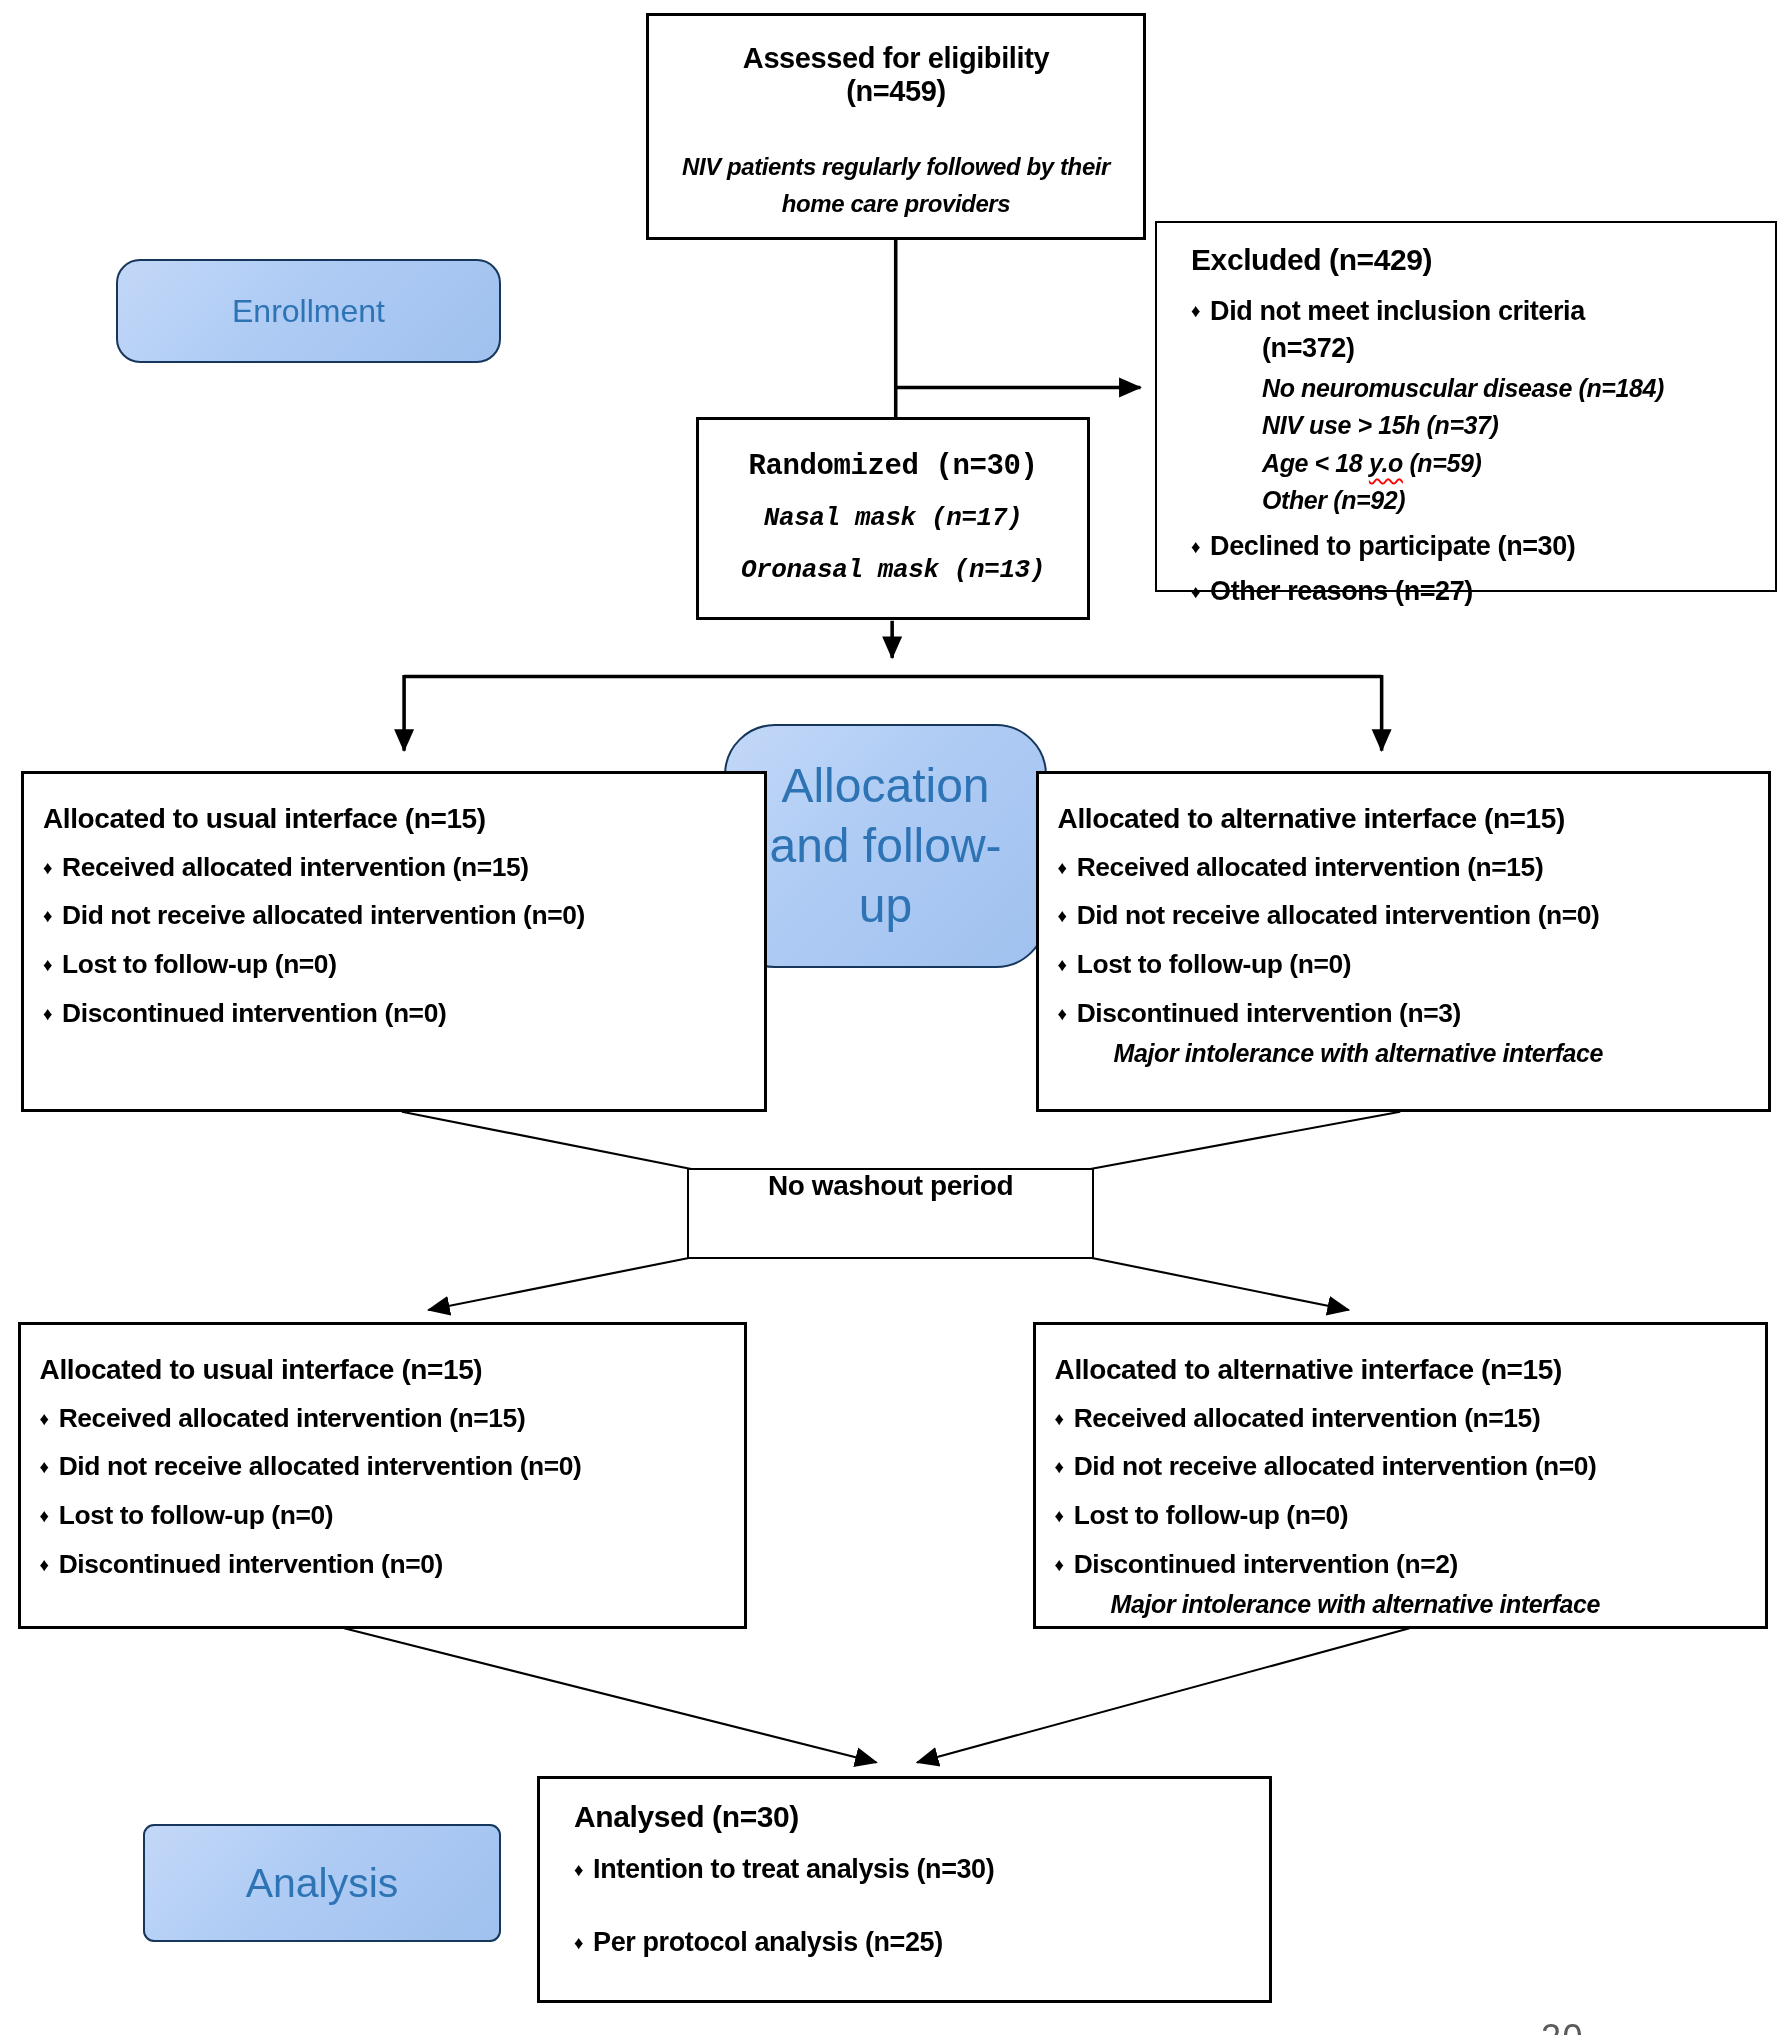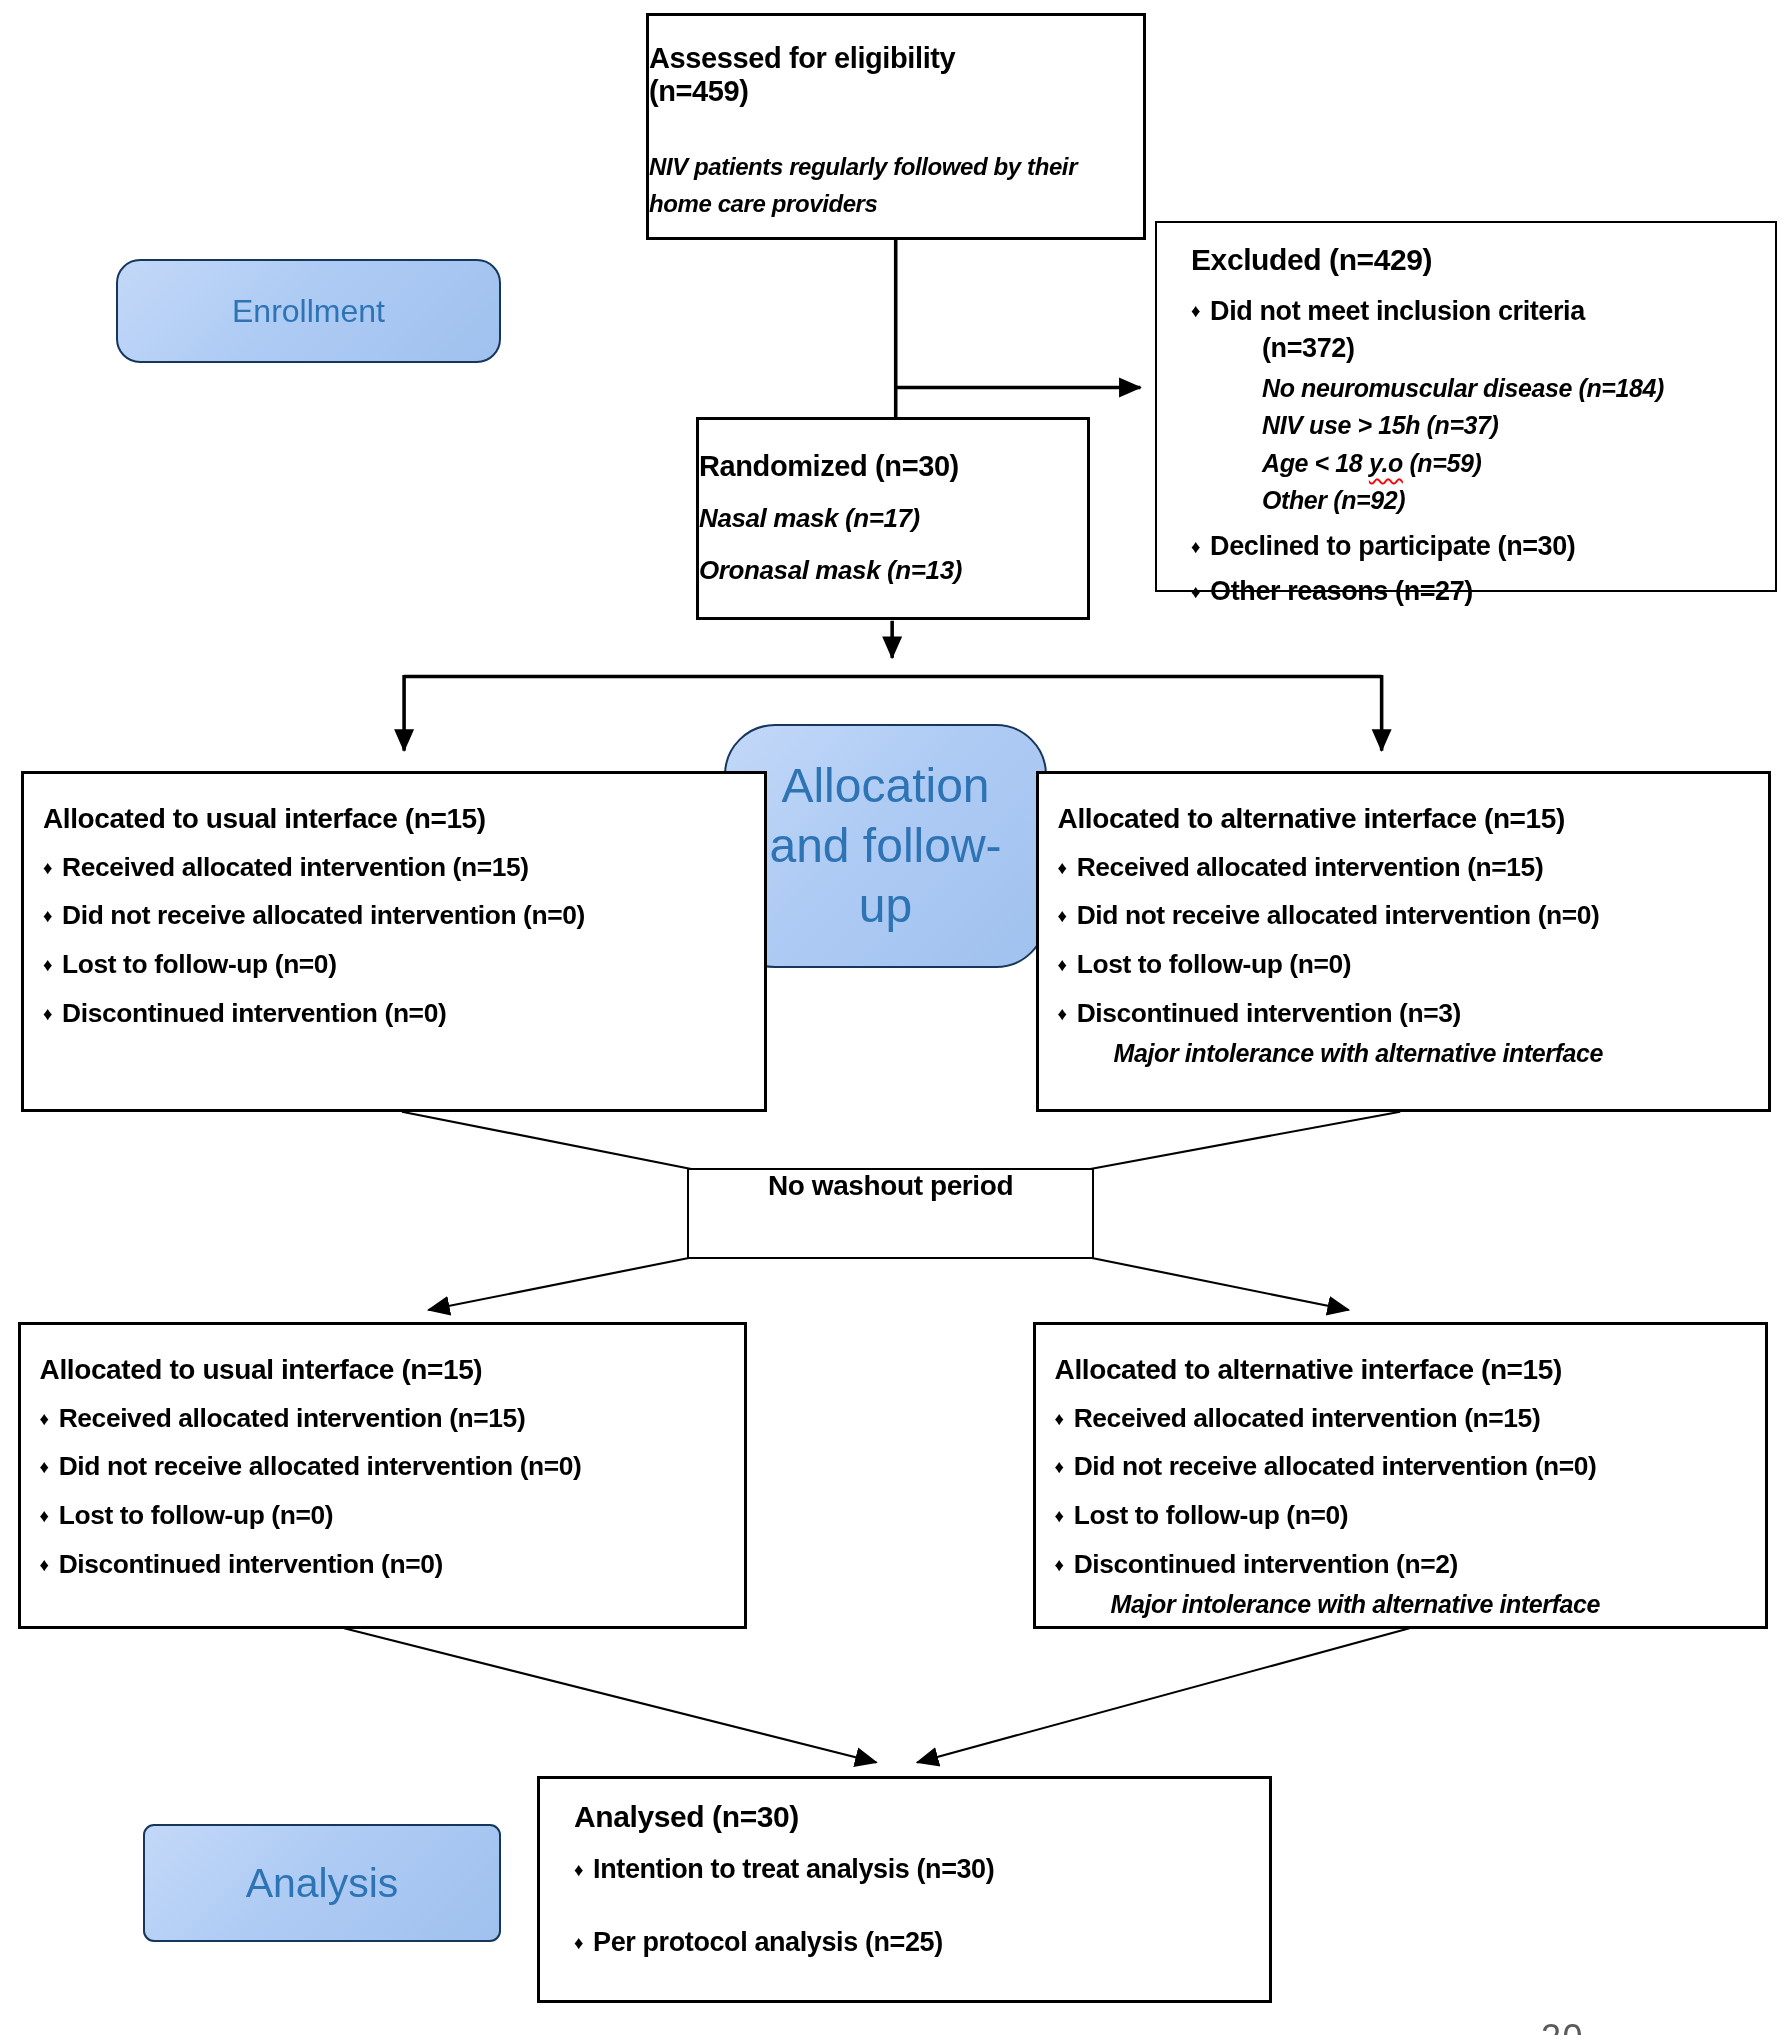--- a/index.html
+++ b/index.html
@@ -21,21 +21,21 @@
     background:#ffffff;
     border:3.6px solid #000000;
     box-sizing:border-box;
     letter-spacing:-0.4px;
   }
   .box .title{
     font-weight:700;
     font-size:29px;
     line-height:1.15;
   }
-  .center{text-align:left;}
+  .center{text-align:center;}
   .bullet-row{
     display:flex;
     align-items:baseline;
     font-weight:700;
     font-size:26.4px;
     line-height:1.2;
   }
   .diamond{
     font-size:18.6px;
     margin-right:10px;
@@ -81,21 +81,21 @@
   #assessed .italic-note{margin-top:5.7px;}
   #assessed .note-gap{height:37px;}
 
   #excluded{left:1155px;top:221px;width:622px;height:371px;border-width:2.9px;padding:20px 14.3px 0 34px;}
   #excluded .title{font-size:30px;margin-bottom:17px;}
   #excluded .bullet-row{font-size:27px;margin-bottom:5.7px;}
   #excluded .sub-italic{margin-bottom:4.3px;}
   #excluded .n372{font-weight:700;font-size:27px;padding-left:71px;margin-bottom:8.6px;}
   #excluded .late{margin-top:13px;}
 
-  #randomized{left:696px;top:417px;width:394px;height:203px;padding-top:30px;}
+  #randomized{left:696px;top:417px;width:394px;height:203px;padding-top:30px;font-family:Liberation Mono, monospace;}
   #randomized .italic-note{font-size:26px;margin-top:18.6px;}
 
   .alloc{padding:28.5px 14.3px 0 18.6px;}
   .alloc .title{font-size:28px;margin-bottom:14.3px;}
   .alloc .bullet-row{margin-top:17px;}
   .alloc .note-line{margin-top:7.1px;padding-left:56px;font-size:25px;}
 
   #alloc-left{left:21.4px;top:771px;width:746px;height:341px;}
   #alloc-right{left:1036px;top:771px;width:735px;height:341px;}
   #second-left{left:18px;top:1322px;width:729px;height:307px;}

